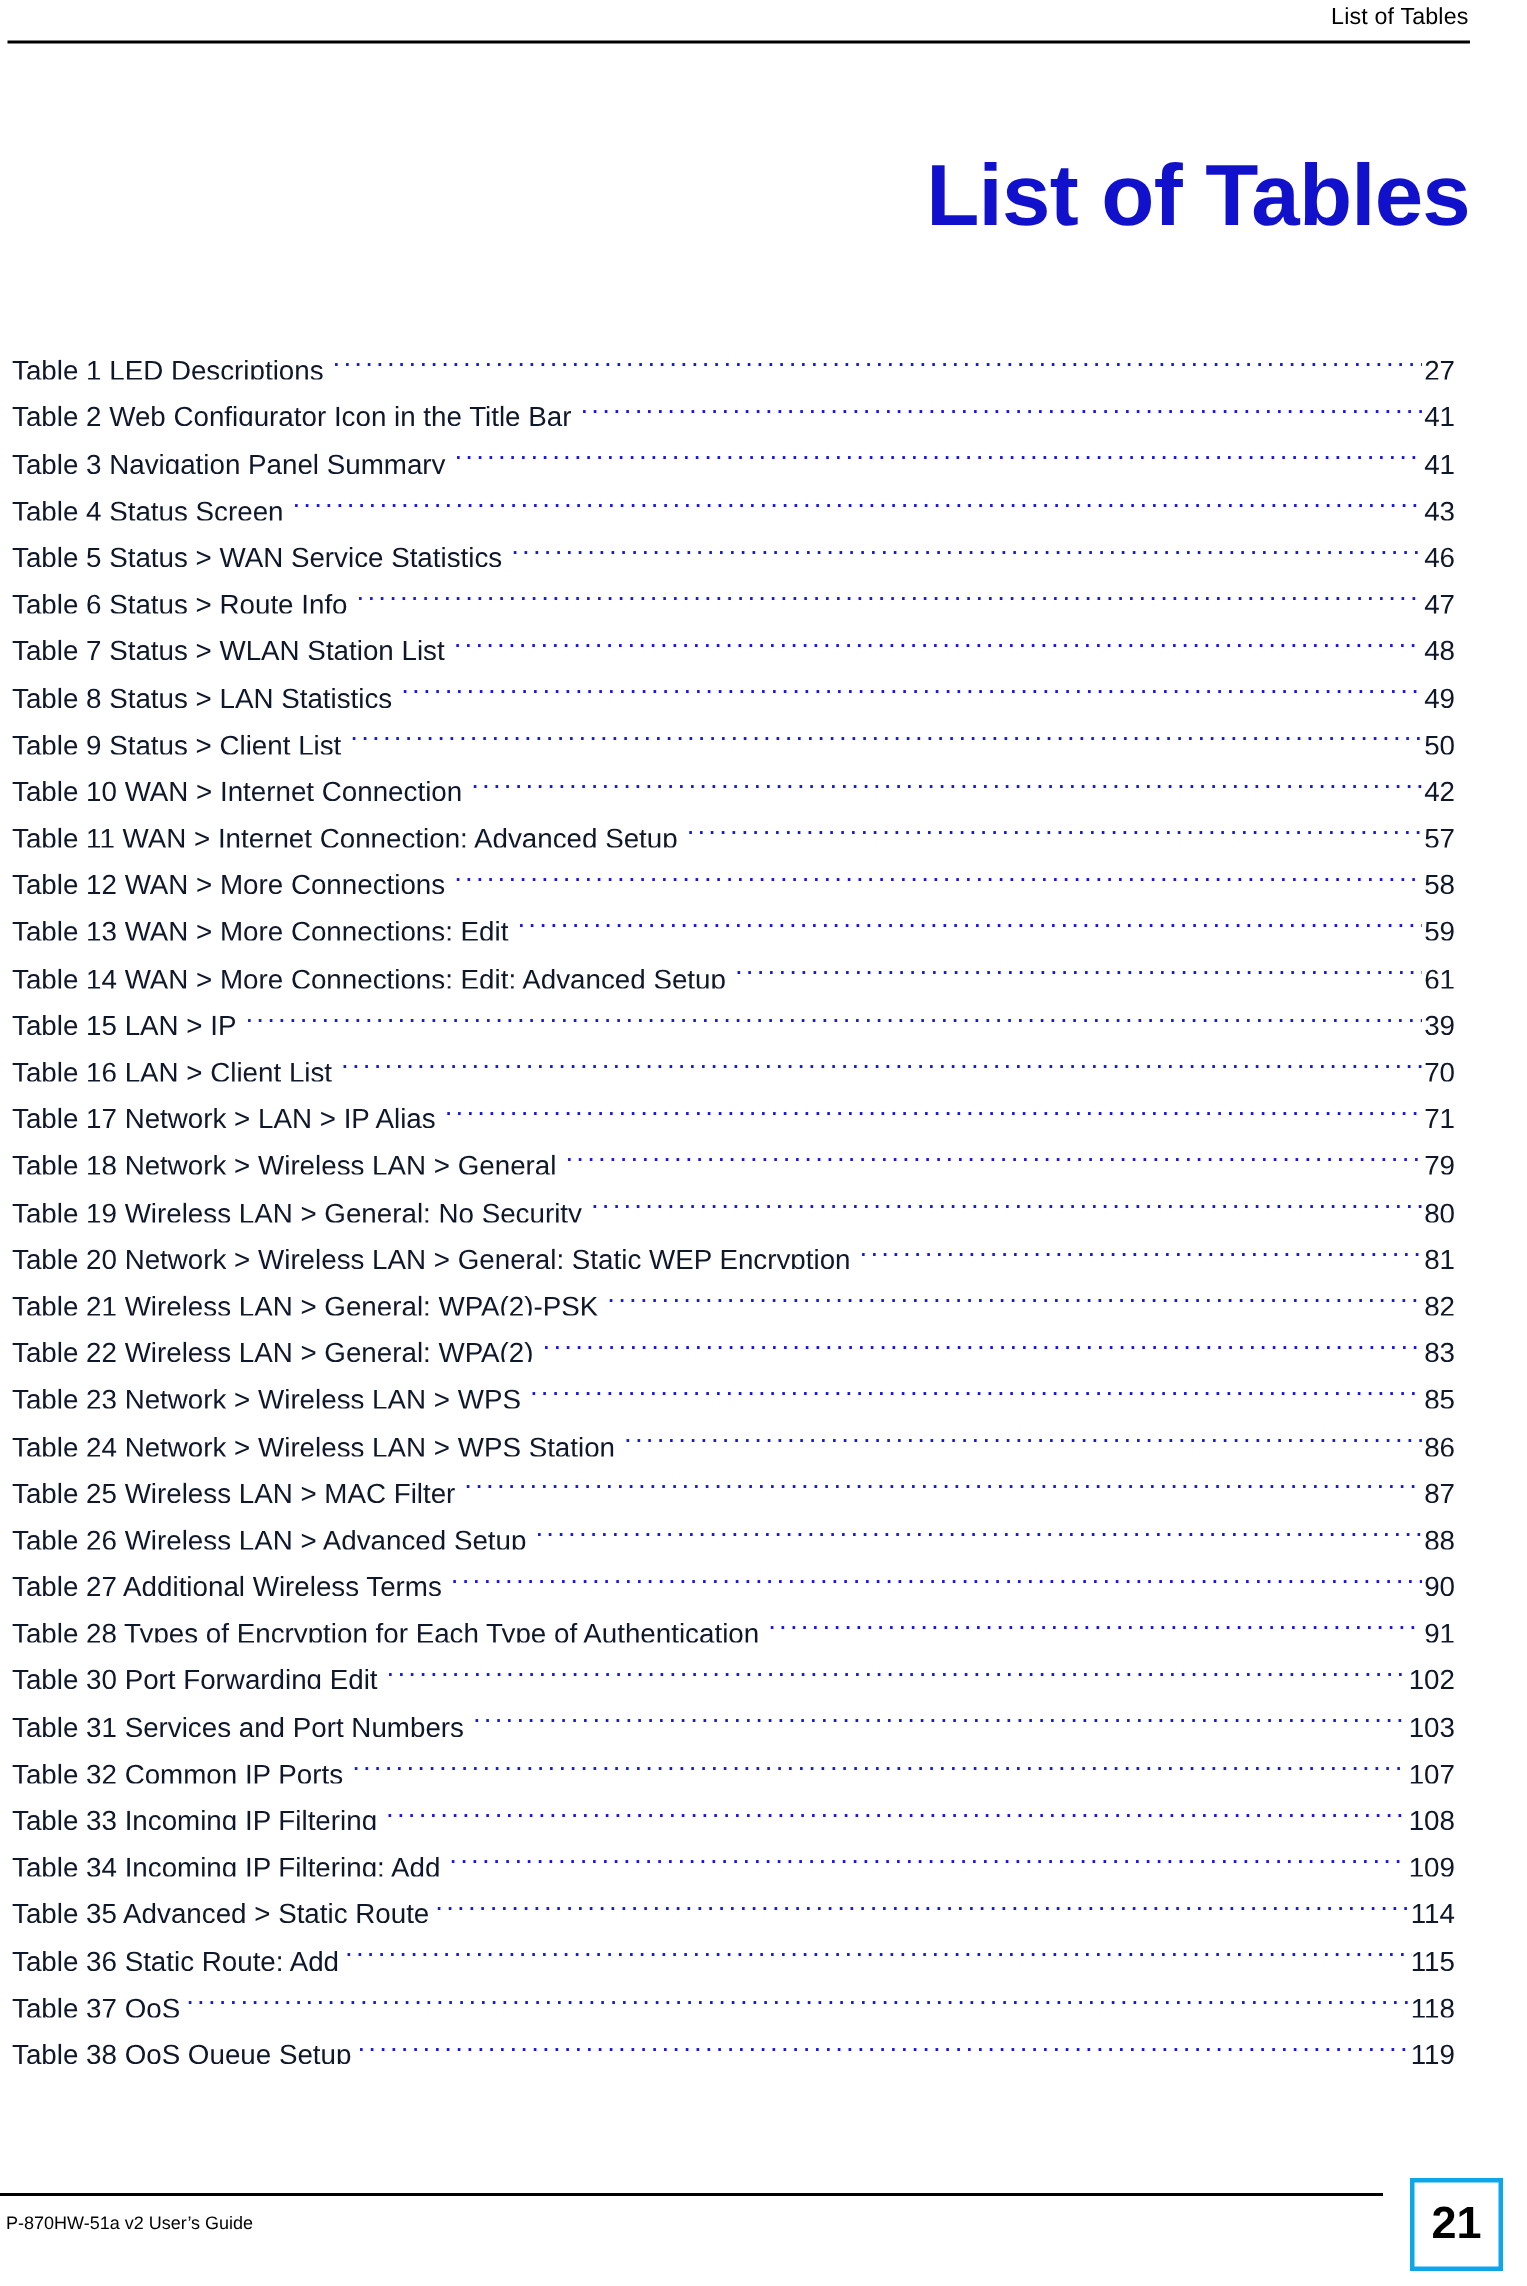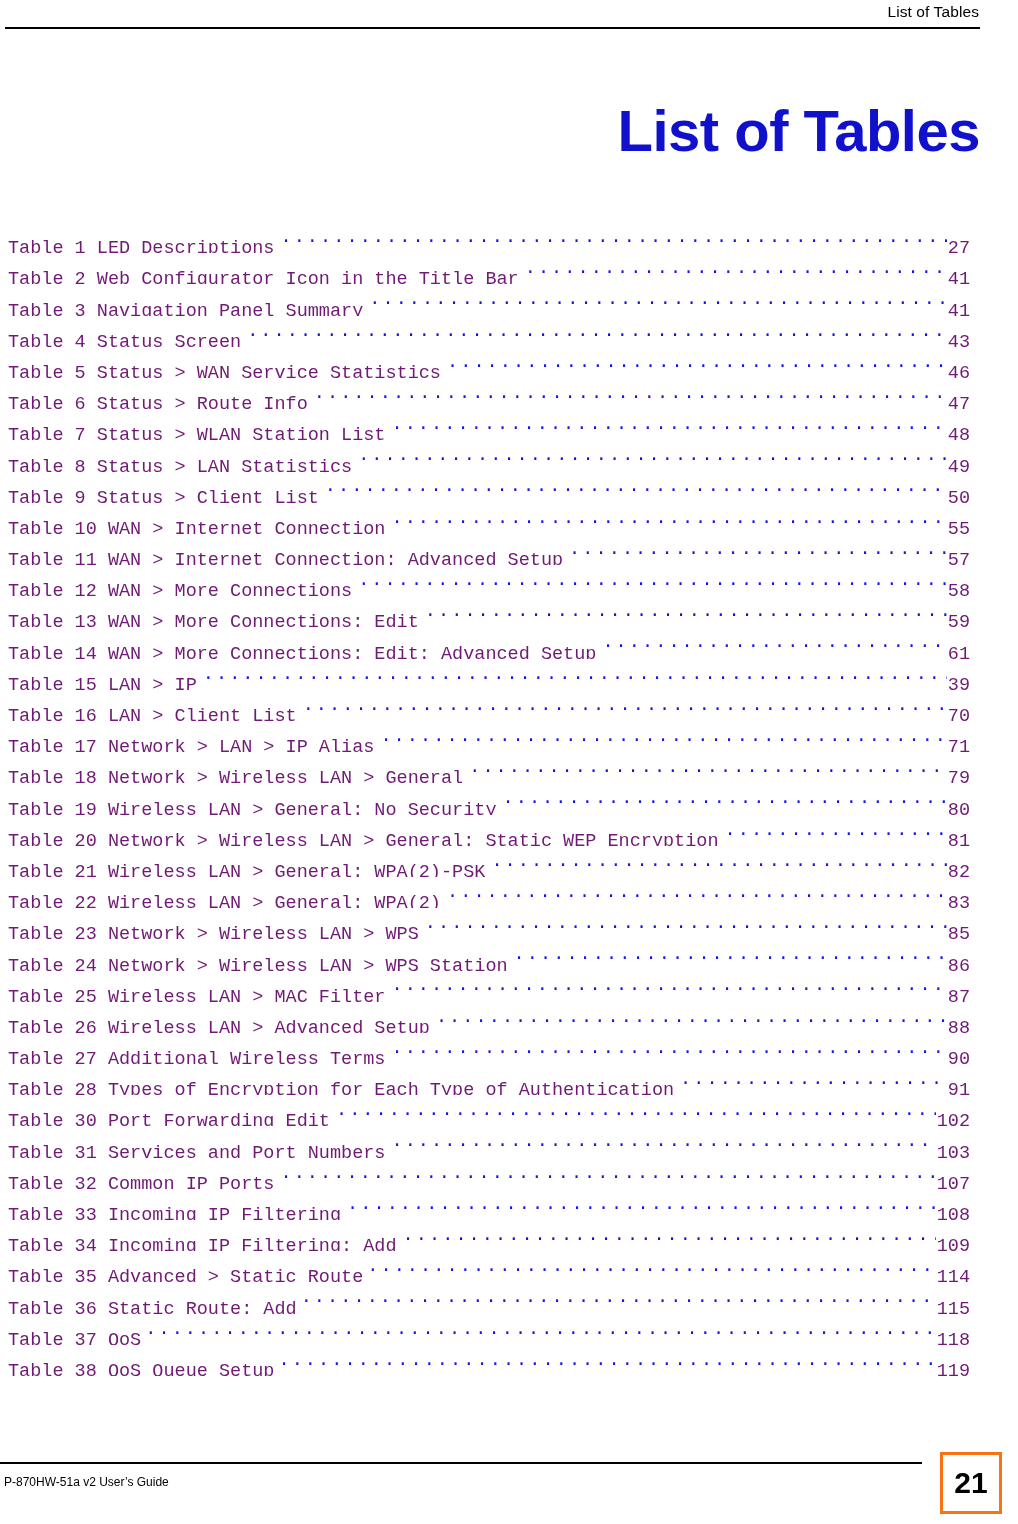--- a/index.html
+++ b/index.html
@@ -68,26 +68,25 @@
     position: absolute;
     left: 8px;
     top: 222px;
     width: 962px;
   }
   .toc-entry {
     display: flex;
     align-items: baseline;
     width: 100%;
     height: 31.2px;
-    color: #701a75;
+    color: #0f172a;
     font-size: 18.5px;
     line-height: 31.2px;
     white-space: nowrap;
     overflow: hidden;
-    font-family: Liberation Mono, monospace;
   }
   .toc-label {
     flex: 0 0 auto;
     padding-right: 6px;
   }
   .toc-leader {
     flex: 1 1 auto;
     overflow: hidden;
     height: 31.2px;
     position: relative;
@@ -128,21 +127,21 @@
     color: #000000;
     line-height: 24px;
     white-space: nowrap;
   }
   .page-number-box {
     position: absolute;
     left: 940px;
     top: 1452px;
     width: 62px;
     height: 62px;
-    border: 3px solid #f97316;
+    border: 3px solid #0ea5e9;
     box-sizing: border-box;
     display: flex;
     align-items: center;
     justify-content: center;
   }
   .page-number {
     font-size: 30px;
     font-weight: bold;
     color: #000000;
     line-height: 30px;
@@ -202,21 +201,21 @@
         <span class="toc-page">49</span>
       </div>
       <div class="toc-entry">
         <span class="toc-label">Table 9 Status &gt; Client List</span>
         <span class="toc-leader"></span>
         <span class="toc-page">50</span>
       </div>
       <div class="toc-entry">
         <span class="toc-label">Table 10 WAN &gt; Internet Connection</span>
         <span class="toc-leader"></span>
-        <span class="toc-page">55</span>
+        <span class="toc-page">42</span>
       </div>
       <div class="toc-entry">
         <span class="toc-label">Table 11 WAN &gt; Internet Connection: Advanced Setup</span>
         <span class="toc-leader"></span>
         <span class="toc-page">57</span>
       </div>
       <div class="toc-entry">
         <span class="toc-label">Table 12 WAN &gt; More Connections</span>
         <span class="toc-leader"></span>
         <span class="toc-page">58</span>

